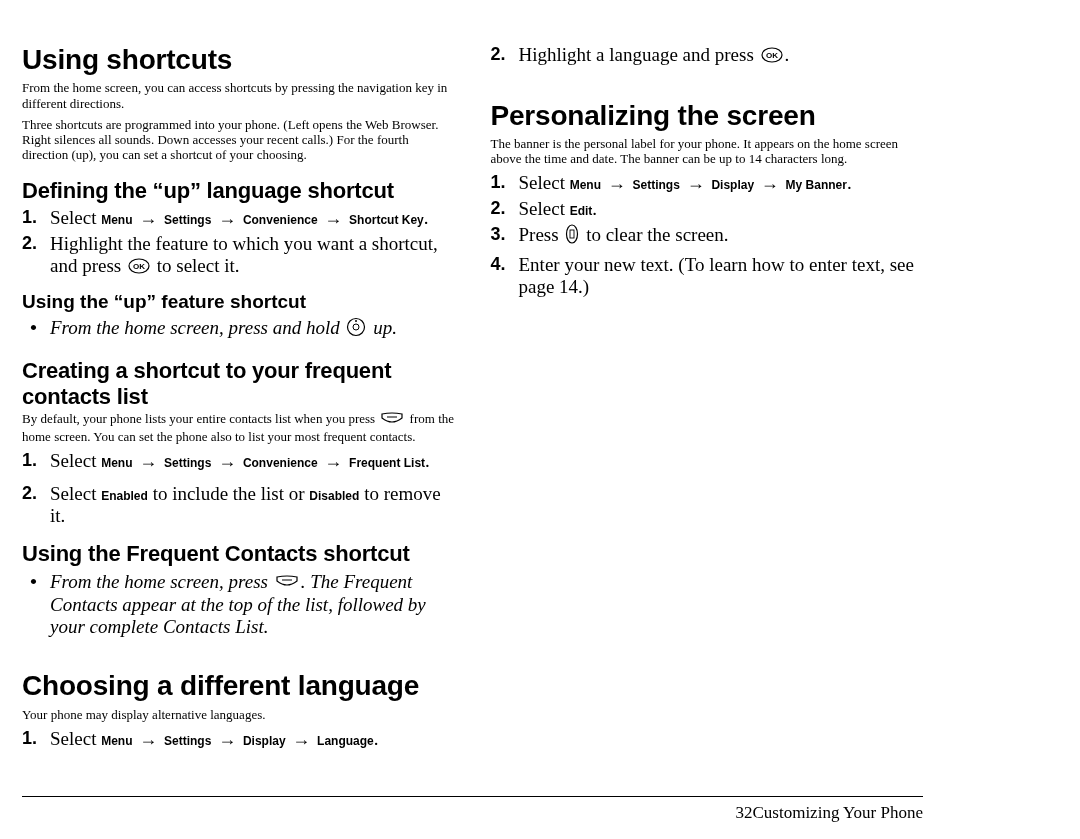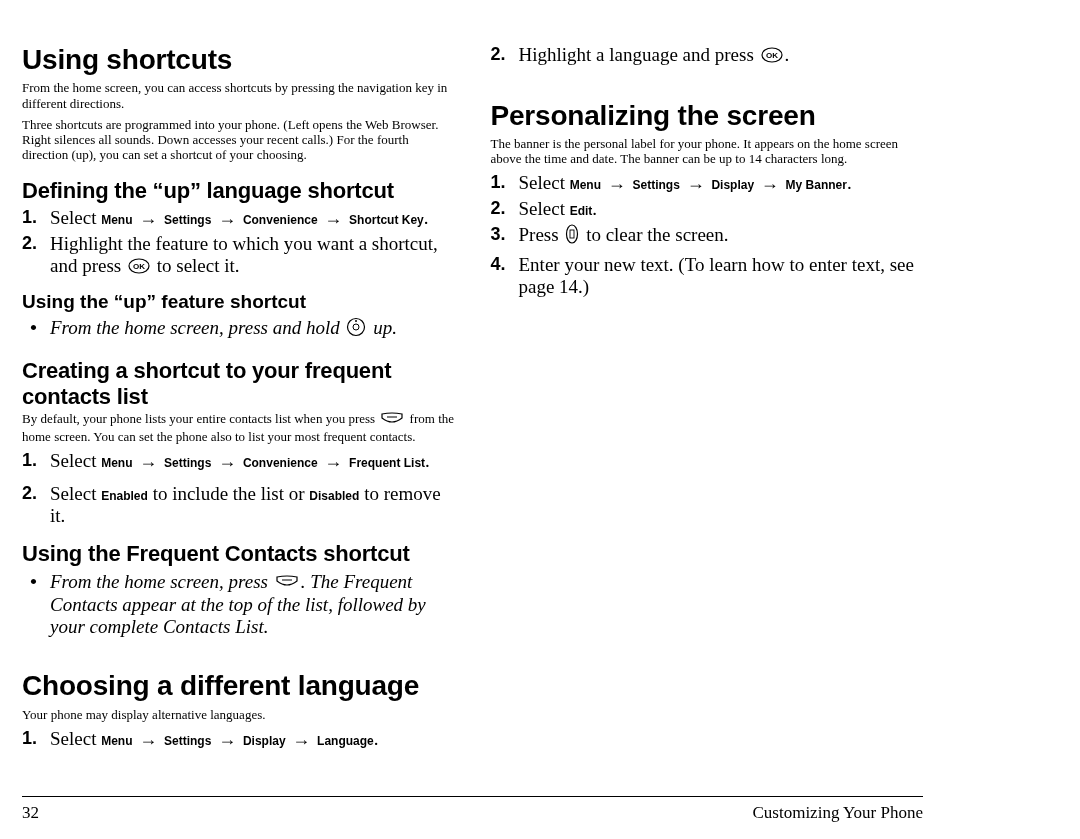--- a/index.html
+++ b/index.html
@@ -111,21 +111,21 @@
     left: 22px; right: 22px;
     bottom: 42px;
   }
   .footer {
     position: absolute;
     left: 22px; right: 22px;
     bottom: 16px;
     font-size: 17px;
     font-family: Georgia, "Times New Roman", serif;
     display: flex;
-    justify-content: space-between;
+    justify-content: flex-end;
   }
   .nowrap { white-space: nowrap; }
   .keep { break-inside: avoid; }
 </style>
 </head>
 <body>
 
 <div class="page">
   <div class="cols">
 

